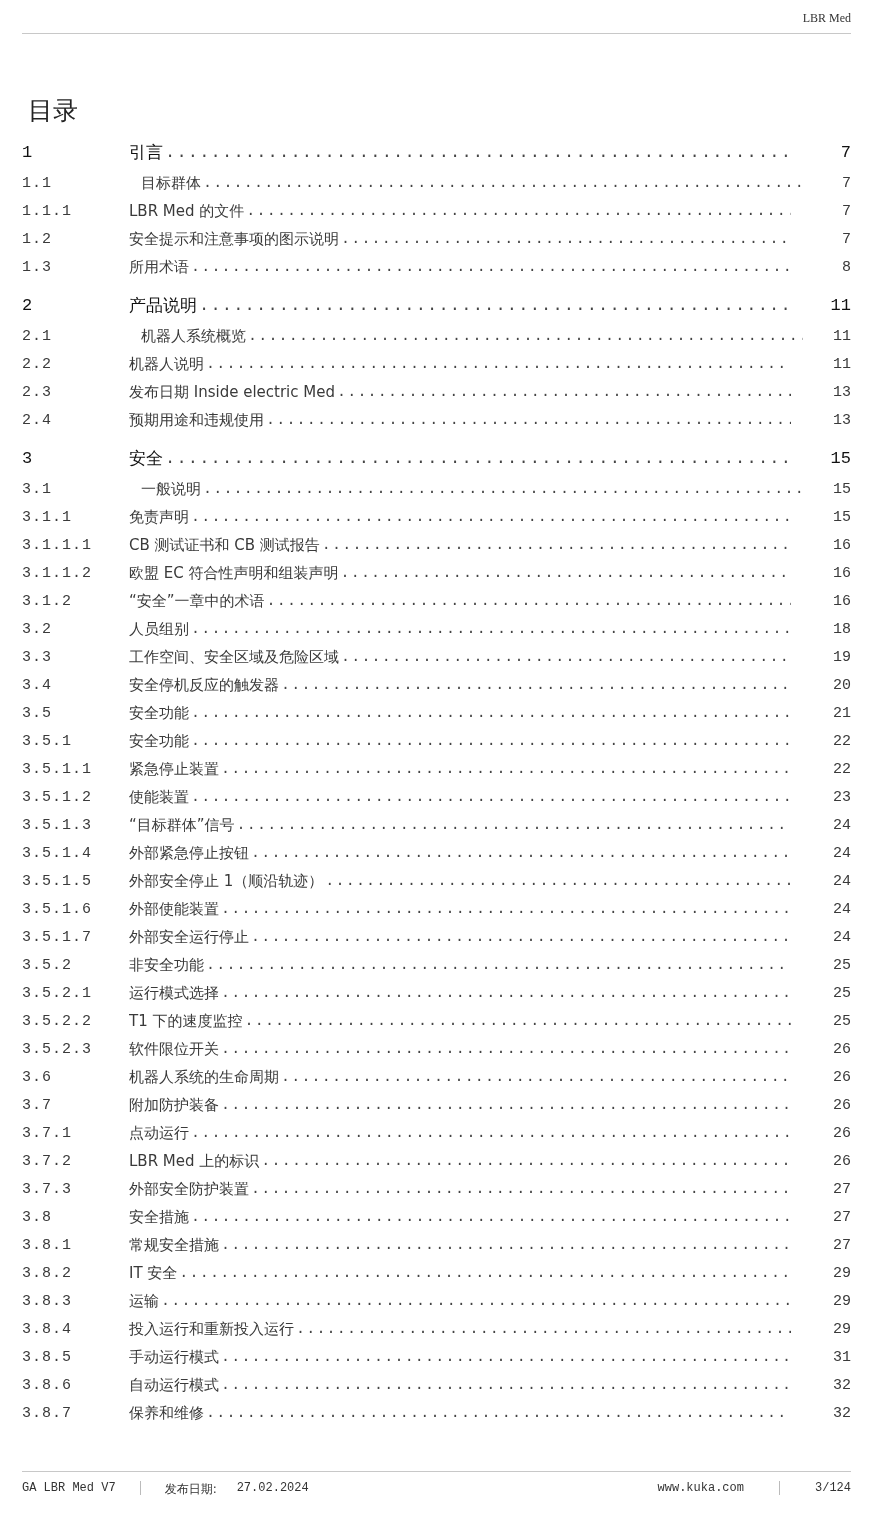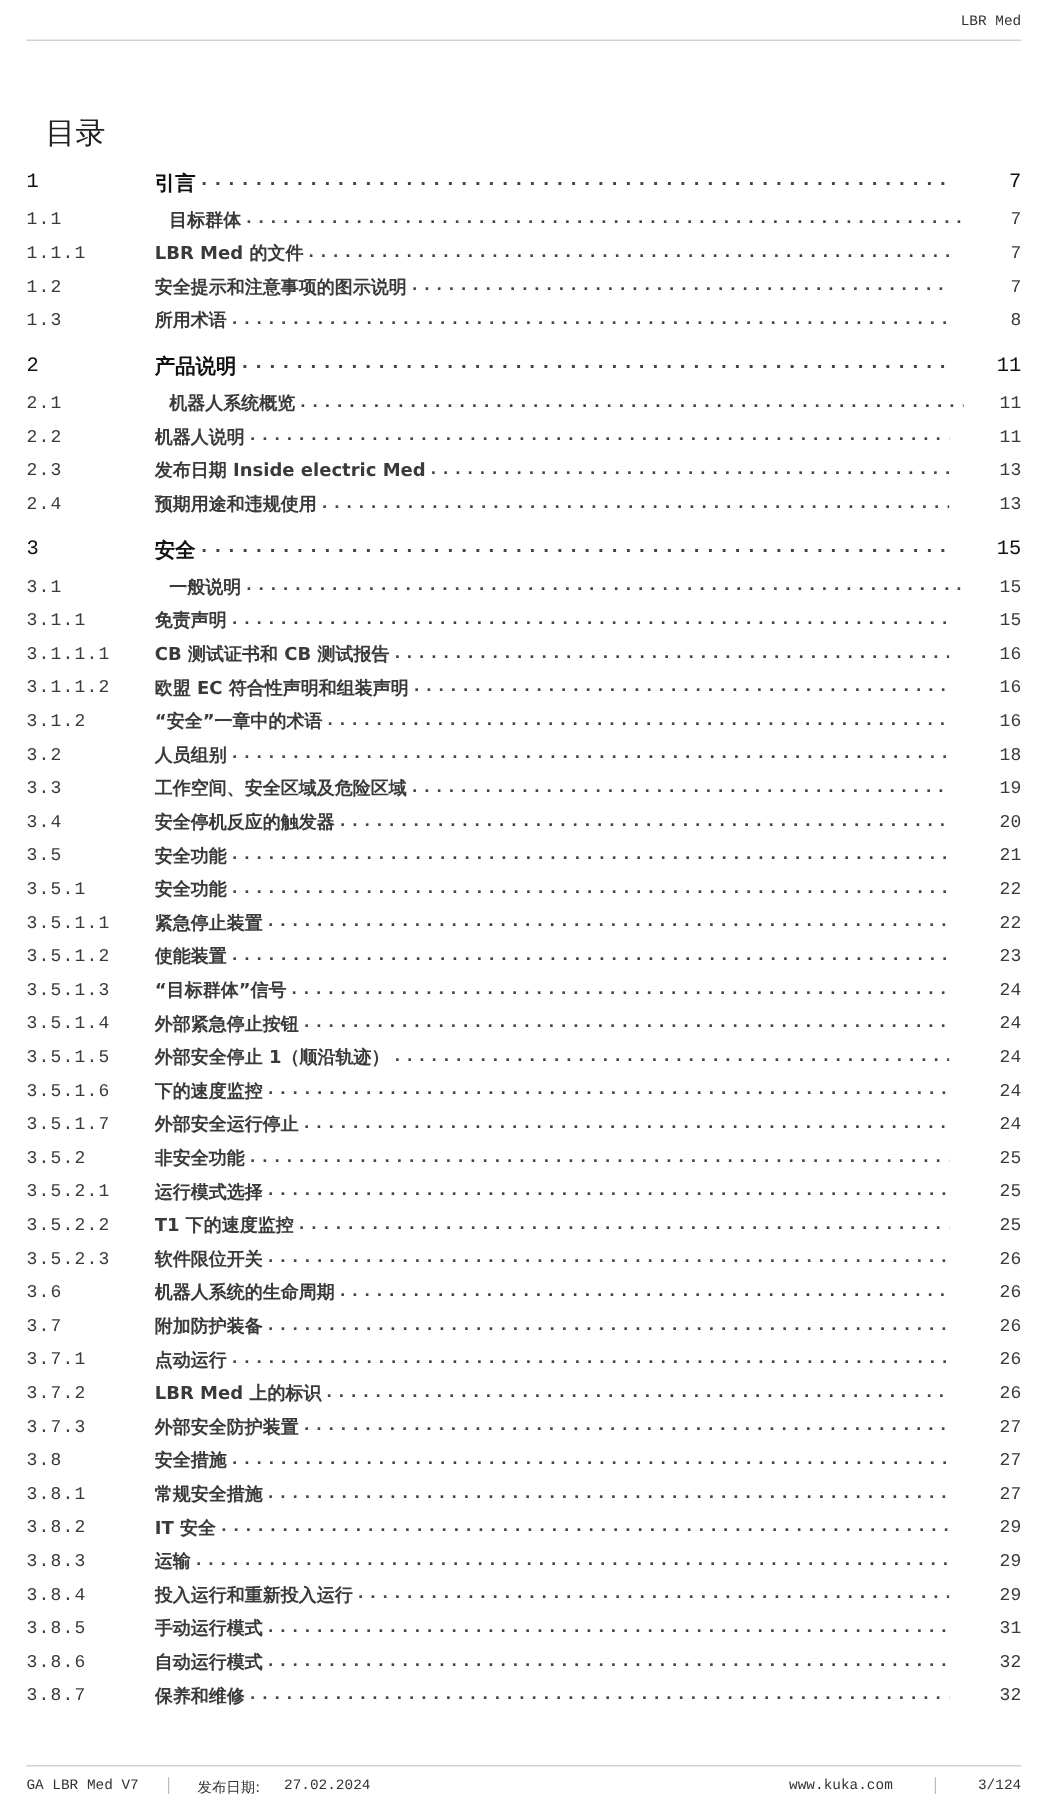--- a/index.html
+++ b/index.html
@@ -7,44 +7,44 @@
       width: 879px; height: 1515px; position: relative; overflow: hidden;
       font-family: "DejaVu Serif", "Liberation Serif", serif;
       color: #222;
     }
     .page-header {
       position: absolute; left: 22px; right: 28px; top: 0; height: 33px;
       border-bottom: 1px solid #c8c8c8;
     }
     .header-title {
       position: absolute; right: 0; top: 11px;
-      font-family: Liberation Mono, monospace;
+      font-family: Liberation Serif, serif;
       font-size: 12px; color: #333;
     }
     .toc-title {
-      position: absolute; left: 38px; top: 78px;
+      position: absolute; left: 28px; top: 78px;
       font-family: "DejaVu Sans", sans-serif;
       font-size: 25px; color: #222; font-weight: normal; margin-top: 16px;
     }
     .toc-list { position: absolute; left: 22px; right: 28px; top: 137px; }
     .toc-row {
       position: relative; height: 28px; display: flex; align-items: center;
       font-size: 15px; color: #3a3a3a; white-space: nowrap; cursor: pointer;
     }
     .toc-row.lvl1 { height: 30px; font-size: 17px; color: #111; margin-top: 0; }
     .toc-row.lvl1.gap { margin-top: 9px; }
     .toc-row.lvl1 + .toc-row { margin-top: 2px; gap: 12px; }
     .toc-num {
       width: 107px; flex: 0 0 107px;
       font-family: "Liberation Mono", "DejaVu Sans Mono", monospace;
       letter-spacing: 1px;
     }
     .toc-label-wrap {
       position: relative; flex: 0 0 662px; width: 662px; overflow: hidden;
-      display: flex; align-items: flex-start; font-weight: bold;
+      display: flex; align-items: center;
     }
     .toc-label {
       font-family: "DejaVu Sans", sans-serif;
       background: #fff; padding-right: 2px; position: relative; z-index: 1;
     }
     .toc-leader {
       flex: 1; overflow: hidden; white-space: nowrap;
       font-family: "Liberation Mono", monospace; letter-spacing: 1.2px;
       color: #444;
     }
@@ -277,21 +277,21 @@
       <span class="toc-num">3.5.1.5</span>
       <span class="toc-label-wrap">
         <span class="toc-label">外部安全停止 1（顺沿轨迹）</span>
         <span class="toc-leader">........................................................................................................................................................................................................</span>
       </span>
       <span class="toc-page">24</span>
     </div>
     <div class="toc-row">
       <span class="toc-num">3.5.1.6</span>
       <span class="toc-label-wrap">
-        <span class="toc-label">下的速度监控</span>
+        <span class="toc-label">外部使能装置</span>
         <span class="toc-leader">........................................................................................................................................................................................................</span>
       </span>
       <span class="toc-page">24</span>
     </div>
     <div class="toc-row">
       <span class="toc-num">3.5.1.7</span>
       <span class="toc-label-wrap">
         <span class="toc-label">外部安全运行停止</span>
         <span class="toc-leader">........................................................................................................................................................................................................</span>
       </span>

